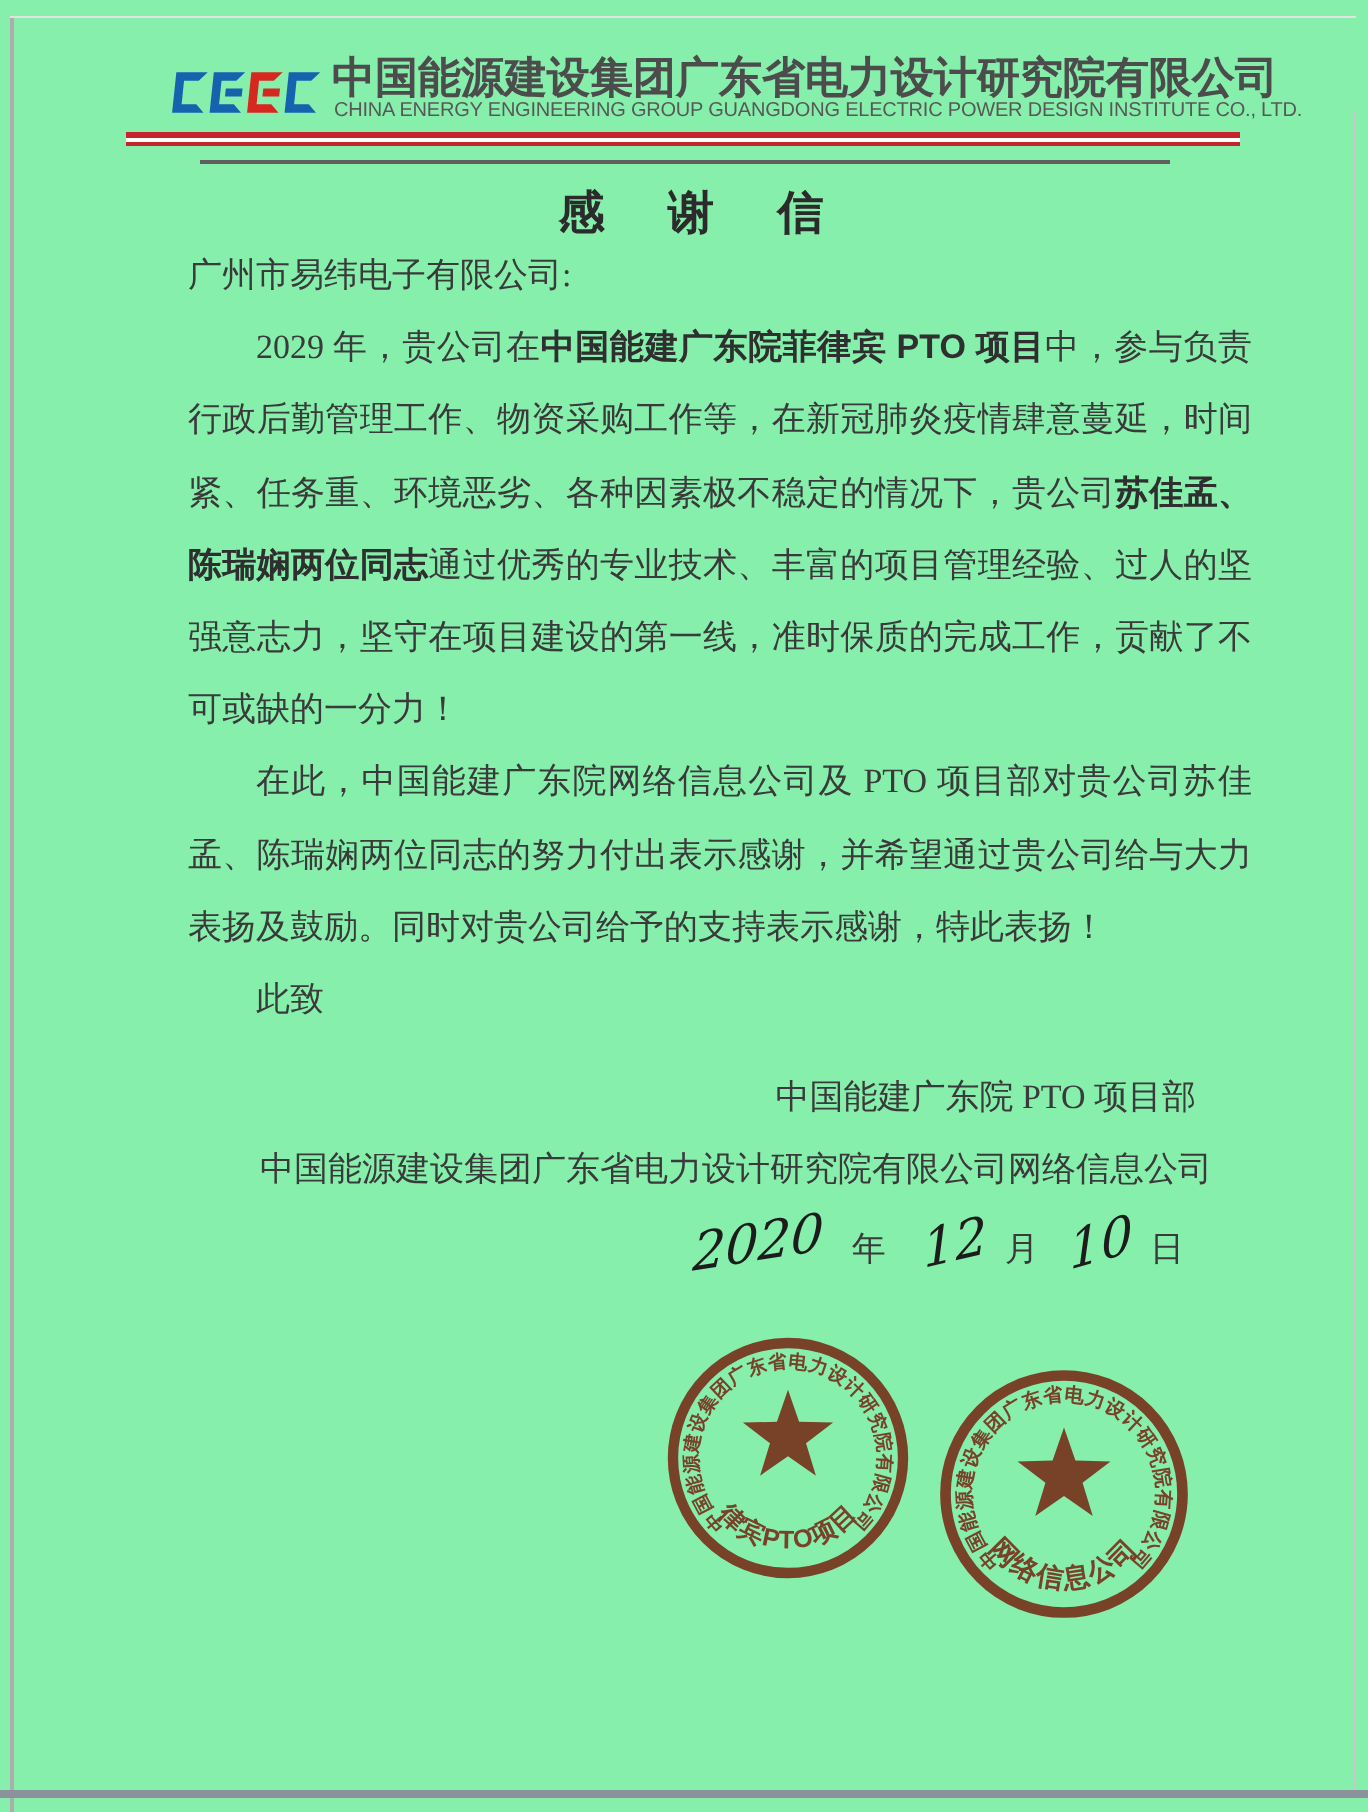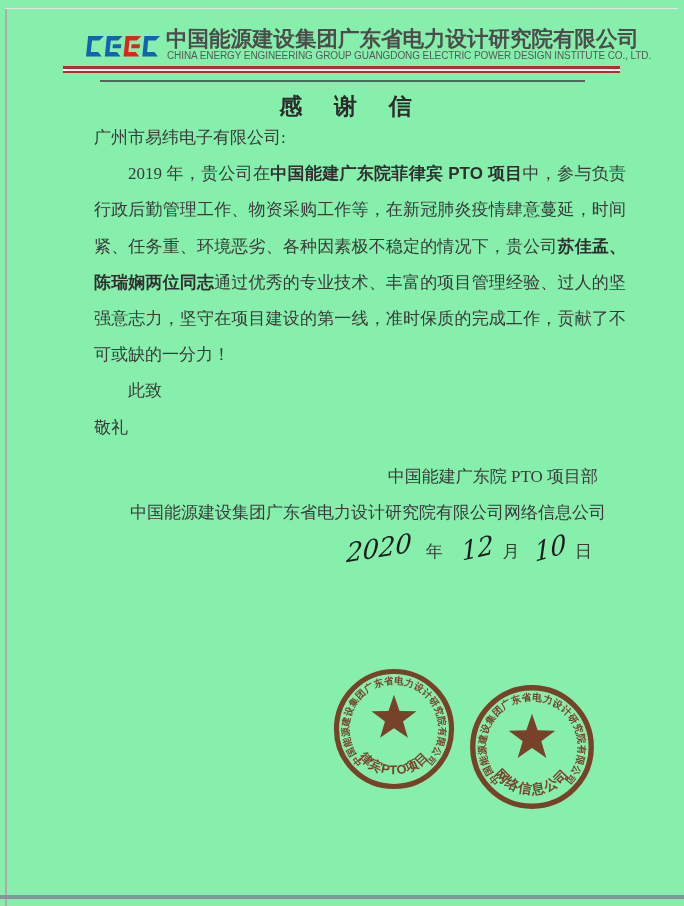--- a/index.html
+++ b/index.html
@@ -94,23 +94,23 @@
   </div>
   <div class="company-cn">中国能源建设集团广东省电力设计研究院有限公司</div>
   <div class="company-en">CHINA ENERGY ENGINEERING GROUP GUANGDONG ELECTRIC POWER DESIGN INSTITUTE CO., LTD.</div>
   <div class="red-rule"></div>
   <div class="gray-rule"></div>
 
   <div class="letter-title">感 谢 信</div>
 
   <div class="body-text">
     <div class="salutation">广州市易纬电子有限公司:</div>
-    <p><span>2019 年，贵公司在</span><b>中国能建广东院菲律宾 PTO 项目</b><span>中，参与负责行政后勤管理工作、物资采购工作等，在新冠肺炎疫情肆意蔓延，时间紧、任务重、环境恶劣、各种因素极不稳定的情况下，贵公司</span><b>苏佳孟、陈瑞娴两位同志</b><span>通过优秀的专业技术、丰富的项目管理经验、过人的坚强意志力，坚守在项目建设的第一线，准时保质的完成工作，贡献了不可或缺的一分力！</span></p>
+    <p><span>2029 年，贵公司在</span><b>中国能建广东院菲律宾 PTO 项目</b><span>中，参与负责行政后勤管理工作、物资采购工作等，在新冠肺炎疫情肆意蔓延，时间紧、任务重、环境恶劣、各种因素极不稳定的情况下，贵公司</span><b>苏佳孟、陈瑞娴两位同志</b><span>通过优秀的专业技术、丰富的项目管理经验、过人的坚强意志力，坚守在项目建设的第一线，准时保质的完成工作，贡献了不可或缺的一分力！</span></p>
+    <p><span>在此，中国能建广东院网络信息公司及 PTO 项目部对贵公司苏佳孟、陈瑞娴两位同志的努力付出表示感谢，并希望通过贵公司给与大力表扬及鼓励。同时对贵公司给予的支持表示感谢，特此表扬！</span></p>
     <div class="cizhi">此致</div>
-    <div class="jingli">敬礼</div>
 
     <div class="signature">
       <div class="sig-line1">中国能建广东院 PTO 项目部</div>
       <div class="sig-line2">中国能源建设集团广东省电力设计研究院有限公司网络信息公司</div>
       <div class="date-row">
         <span class="hw hw-year">2020</span>
         <span class="date-label">年</span>
         <span class="hw hw-month">12</span>
         <span class="date-label">月</span>
         <span class="hw hw-day">10</span>

